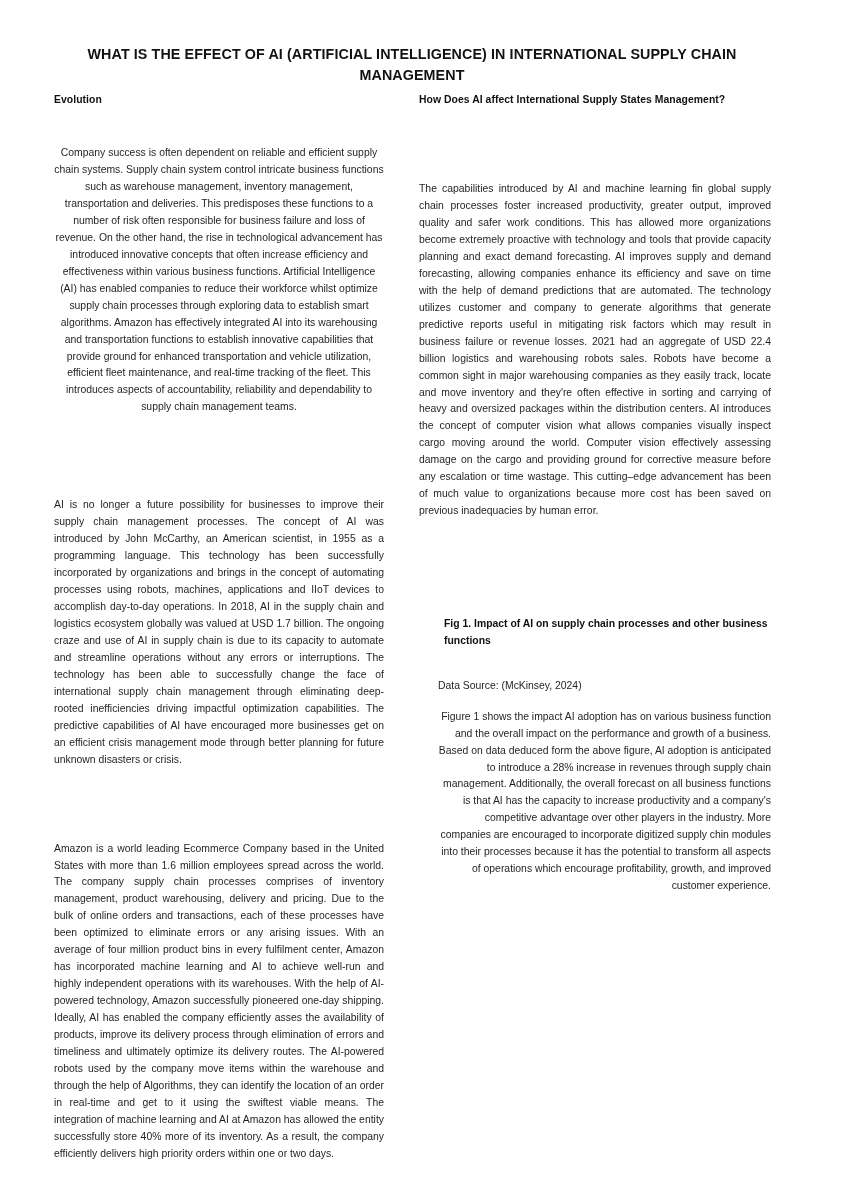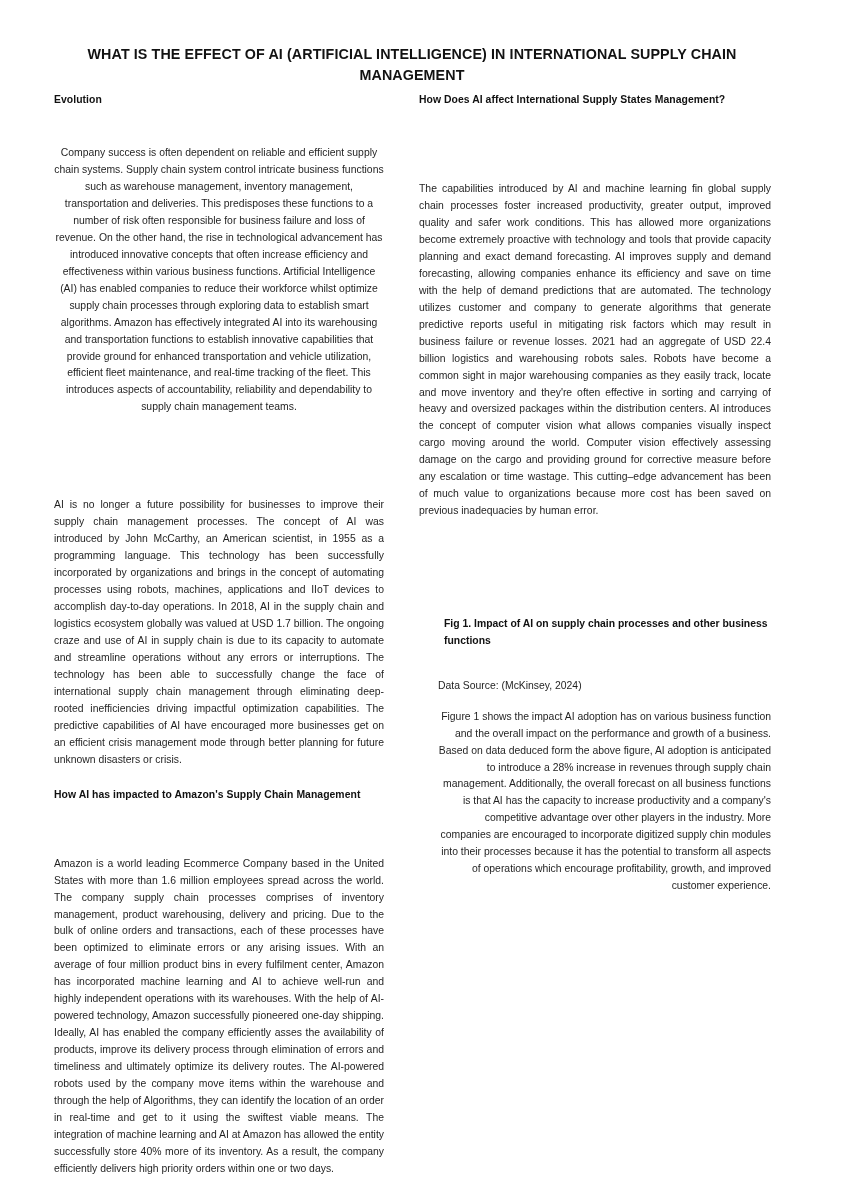--- a/index.html
+++ b/index.html
@@ -137,21 +137,20 @@
 
       <div class="sp-after-abstract"></div>
 
 
       <div class="sp-head-to-body"></div>
 
       <p class="body justify">AI is no longer a future possibility for businesses to improve their supply chain management processes. The concept of AI was introduced by John McCarthy, an American scientist, in 1955 as a programming language. This technology has been successfully incorporated by organizations and brings in the concept of automating processes using robots, machines, applications and IIoT devices to accomplish day-to-day operations. In 2018, AI in the supply chain and logistics ecosystem globally was valued at USD 1.7 billion. The ongoing craze and use of AI in supply chain is due to its capacity to automate and streamline operations without any errors or interruptions. The technology has been able to successfully change the face of international supply chain management through eliminating deep-rooted inefficiencies driving impactful optimization capabilities. The predictive capabilities of AI have encouraged more businesses get on an efficient crisis management mode through better planning for future unknown disasters or crisis.</p>
 
       <div class="sp-para-to-head"></div>
 
-      <h2 class="sec-head">How AI has impacted to Amazon's Supply Chain Management</h2>
 
       <div class="sp-head2-to-body"></div>
 
       <p class="body justify">Amazon is a world leading Ecommerce Company based in the United States with more than 1.6 million employees spread across the world. The company supply chain processes comprises of inventory management, product warehousing, delivery and pricing. Due to the bulk of online orders and transactions, each of these processes have been optimized to eliminate errors or any arising issues. With an average of four million product bins in every fulfilment center, Amazon has incorporated machine learning and AI to achieve well-run and highly independent operations with its warehouses. With the help of AI-powered technology, Amazon successfully pioneered one-day shipping. Ideally, AI has enabled the company efficiently asses the availability of products, improve its delivery process through elimination of errors and timeliness and ultimately optimize its delivery routes. The AI-powered robots used by the company move items within the warehouse and through the help of Algorithms, they can identify the location of an order in real-time and get to it using the swiftest viable means. The integration of machine learning and AI at Amazon has allowed the entity successfully store 40% more of its inventory. As a result, the company efficiently delivers high priority orders within one or two days.</p>
     </div>
 
     <div class="col col-right">
 
       <h2 class="sec-head justified">How Does AI affect International Supply States Management?</h2>
 

